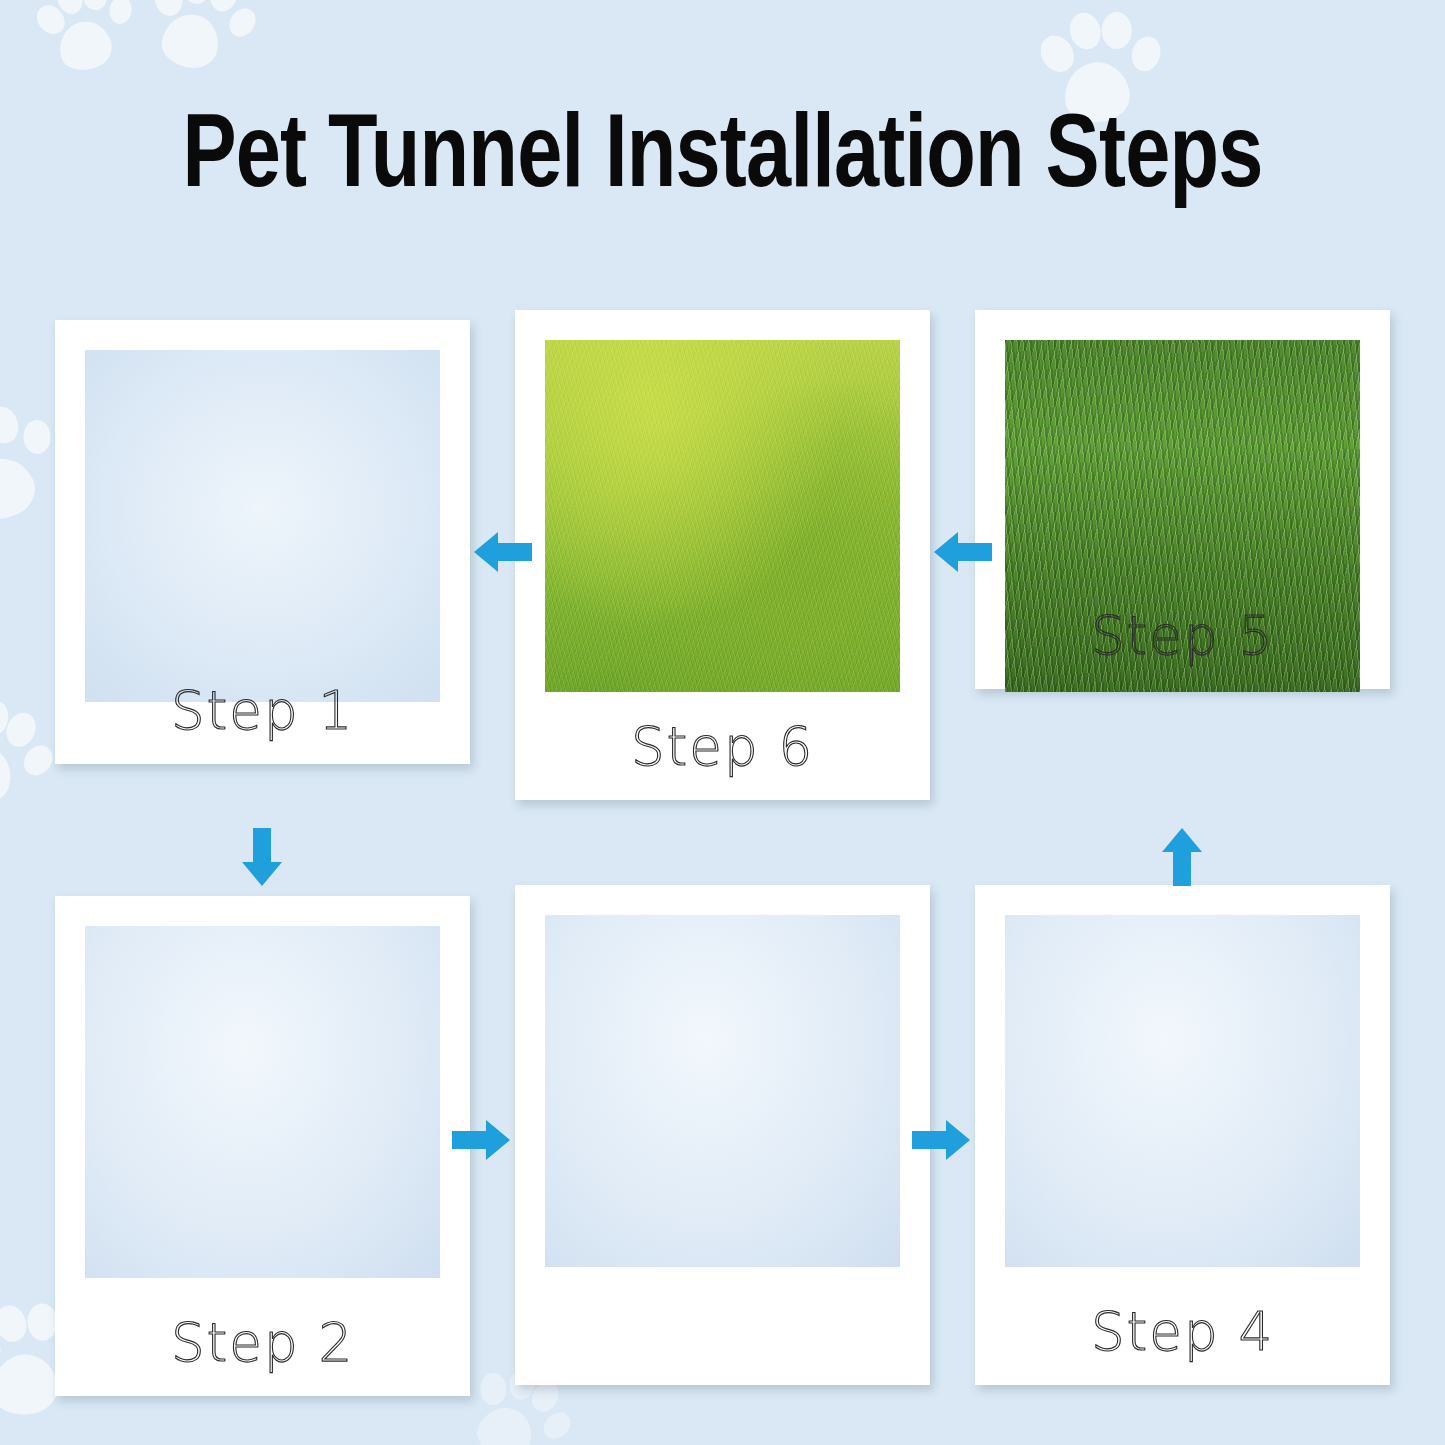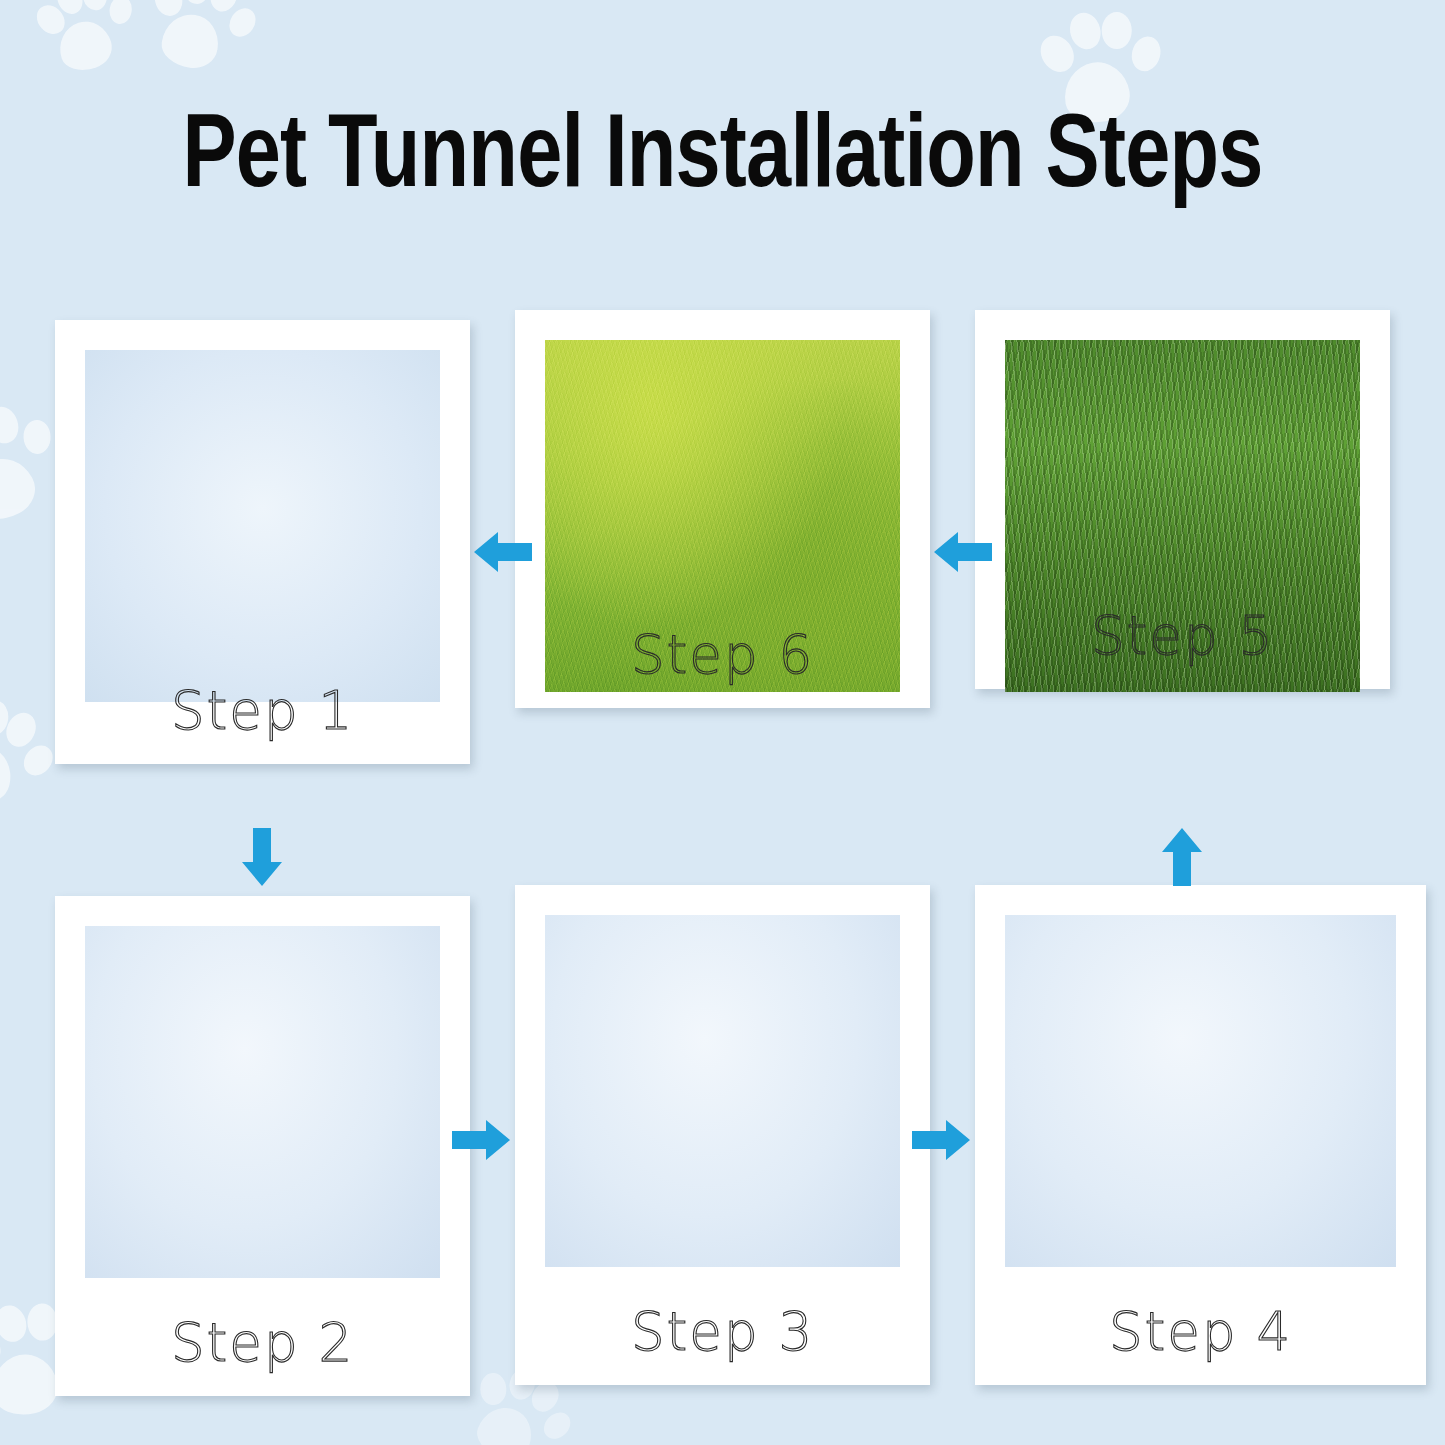--- a/index.html
+++ b/index.html
@@ -60,25 +60,25 @@
   }
   
   .card .caption span{
     display:inline-block;
     color:transparent;
     -webkit-text-stroke:1.1px #2a2a2a;
   }
 
   
   .c1{left:55px;  top:320px;  width:415px;height:444px;}
-  .c6{left:515px; top:310px;  width:415px;height:398px;text-decoration:underline;}
+  .c6{left:515px; top:310px;  width:415px;height:490px;text-decoration:underline;}
   .c5{left:975px; top:310px;  width:415px;height:379px;}
   .c2{left:55px;  top:885px;  width:415px;height:500px;margin-top:11px;}
   .c3{left:515px; top:885px;  width:415px;height:500px;}
-  .c4{left:975px; top:885px;  width:415px;height:500px;padding-left:36px;}
+  .c4{left:975px; top:885px;  width:415px;height:500px;}
 
   
   .arrow{position:absolute;}
   .arrow svg{display:block;overflow:visible;}
 
   
   .ph{position:absolute;inset:0;}
 
   
   .s1bg{position:absolute;inset:0;background:
@@ -365,23 +365,20 @@
           <path d="M300 122 Q336 110 355 126 L355 190 Q324 196 296 178
                    Q282 168 288 152 Q292 132 300 122 Z" fill="url(#skin3)"></path>
           <path d="M294 150 Q306 144 314 150" fill="none" stroke="#d7a287" stroke-width="2.5"></path>
           <path d="M316 122 Q330 118 338 126" fill="none" stroke="#d7a287" stroke-width="2"></path>
           <path d="M262 268 Q292 250 330 258 Q355 264 355 294 L355 352 L250 352
                    Q238 320 248 292 Q254 276 262 268 Z" fill="url(#skin3)"></path>
           <path d="M258 282 Q272 274 284 282" fill="none" stroke="#d7a287" stroke-width="2.5"></path>
           <path d="M270 308 Q296 296 324 302" fill="none" stroke="#d7a287" stroke-width="2"></path>
         </svg>
       </div>
-    </div>
-    <div class="caption">
-      <span>Step 3</span>
     </div>
   </div>
 
   <div class="card c4">
     <div class="photo">
       <div class="ph">
         <div class="studio"></div>
         <svg viewBox="0 0 355 352" width="100%" height="100%" preserveAspectRatio="none">
           <defs>
             <linearGradient id="fan4" x1="0" y1="0" x2="1" y2="1">

